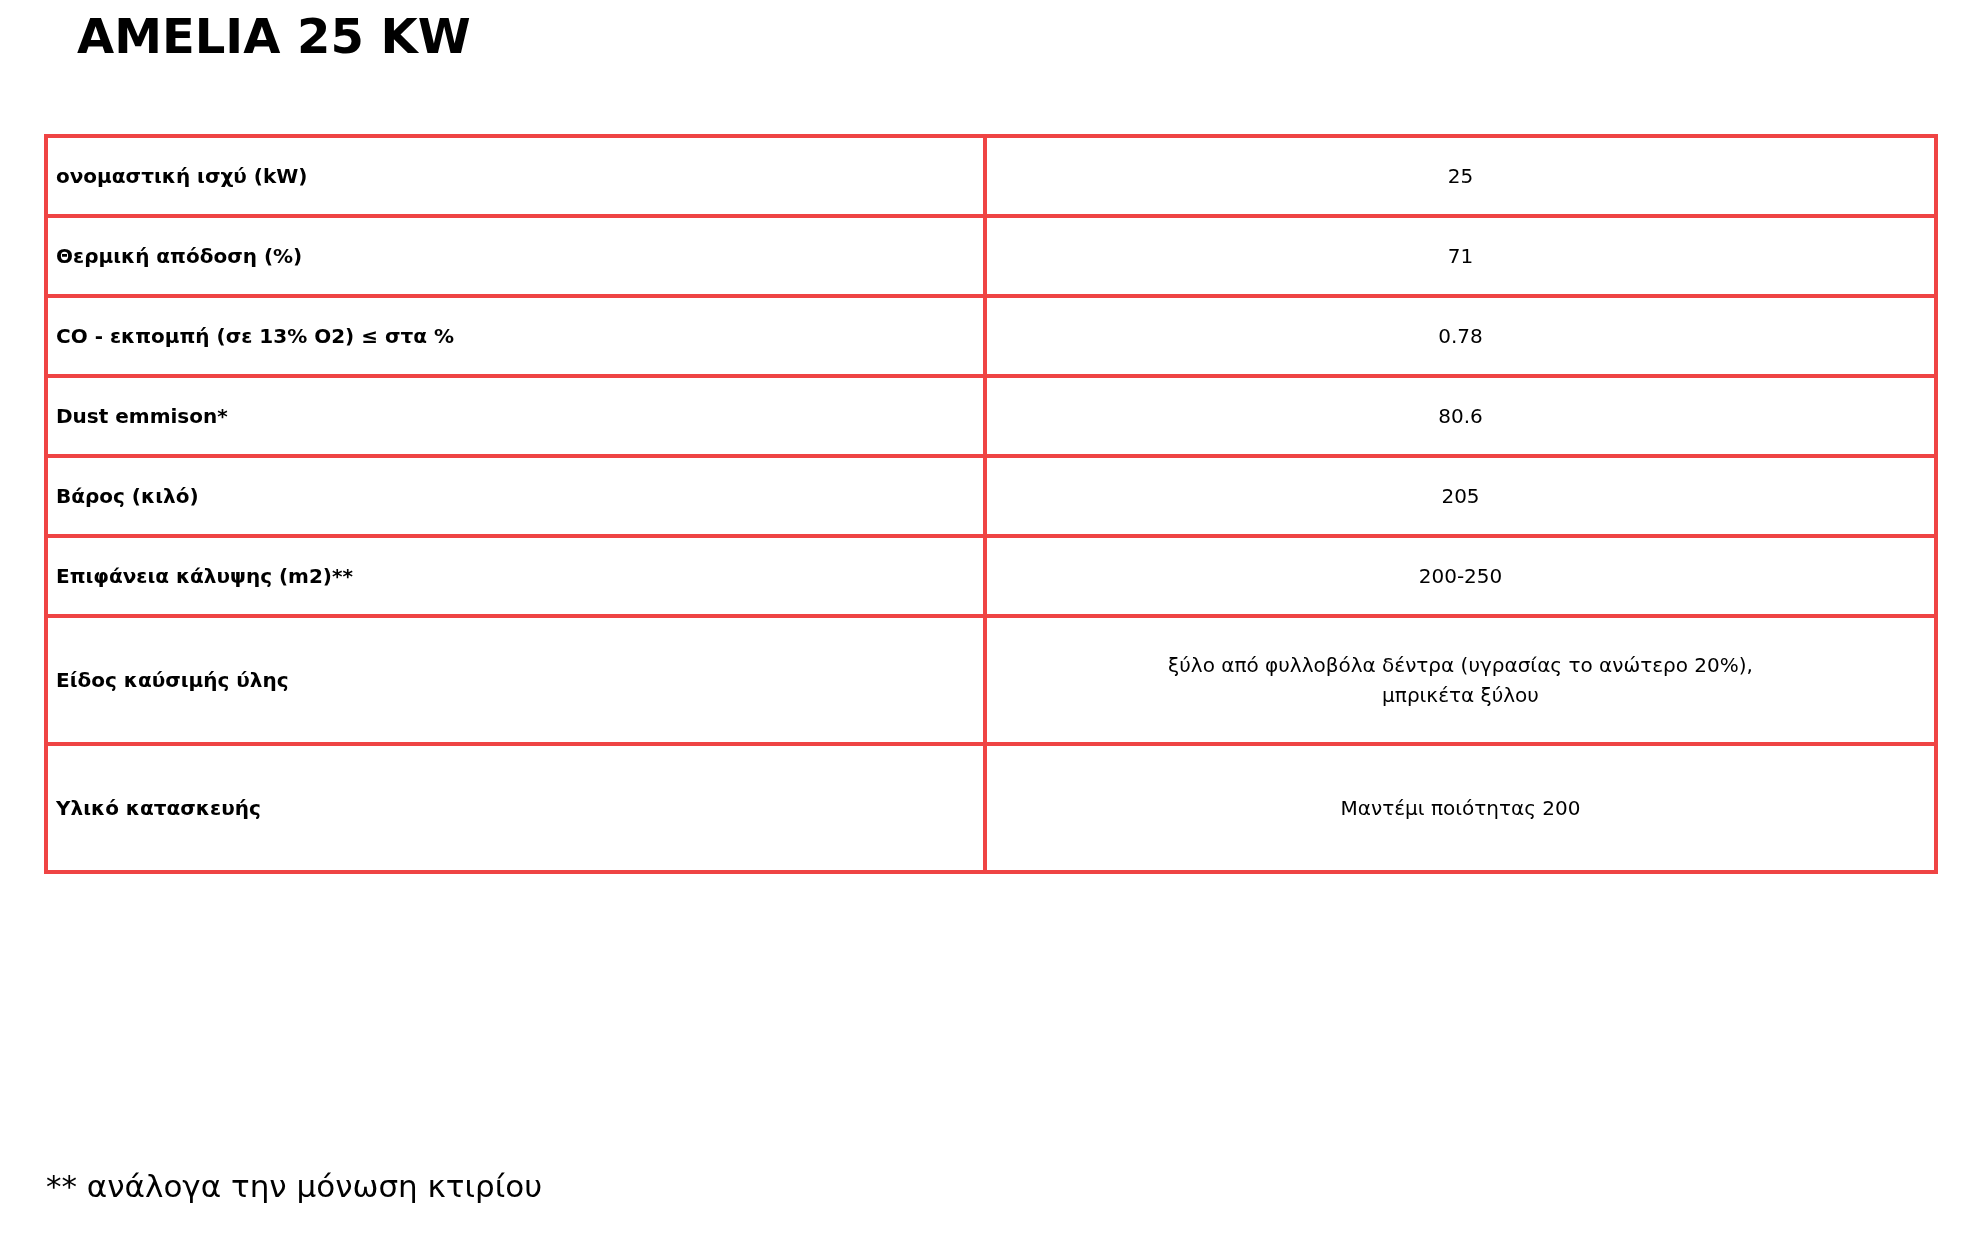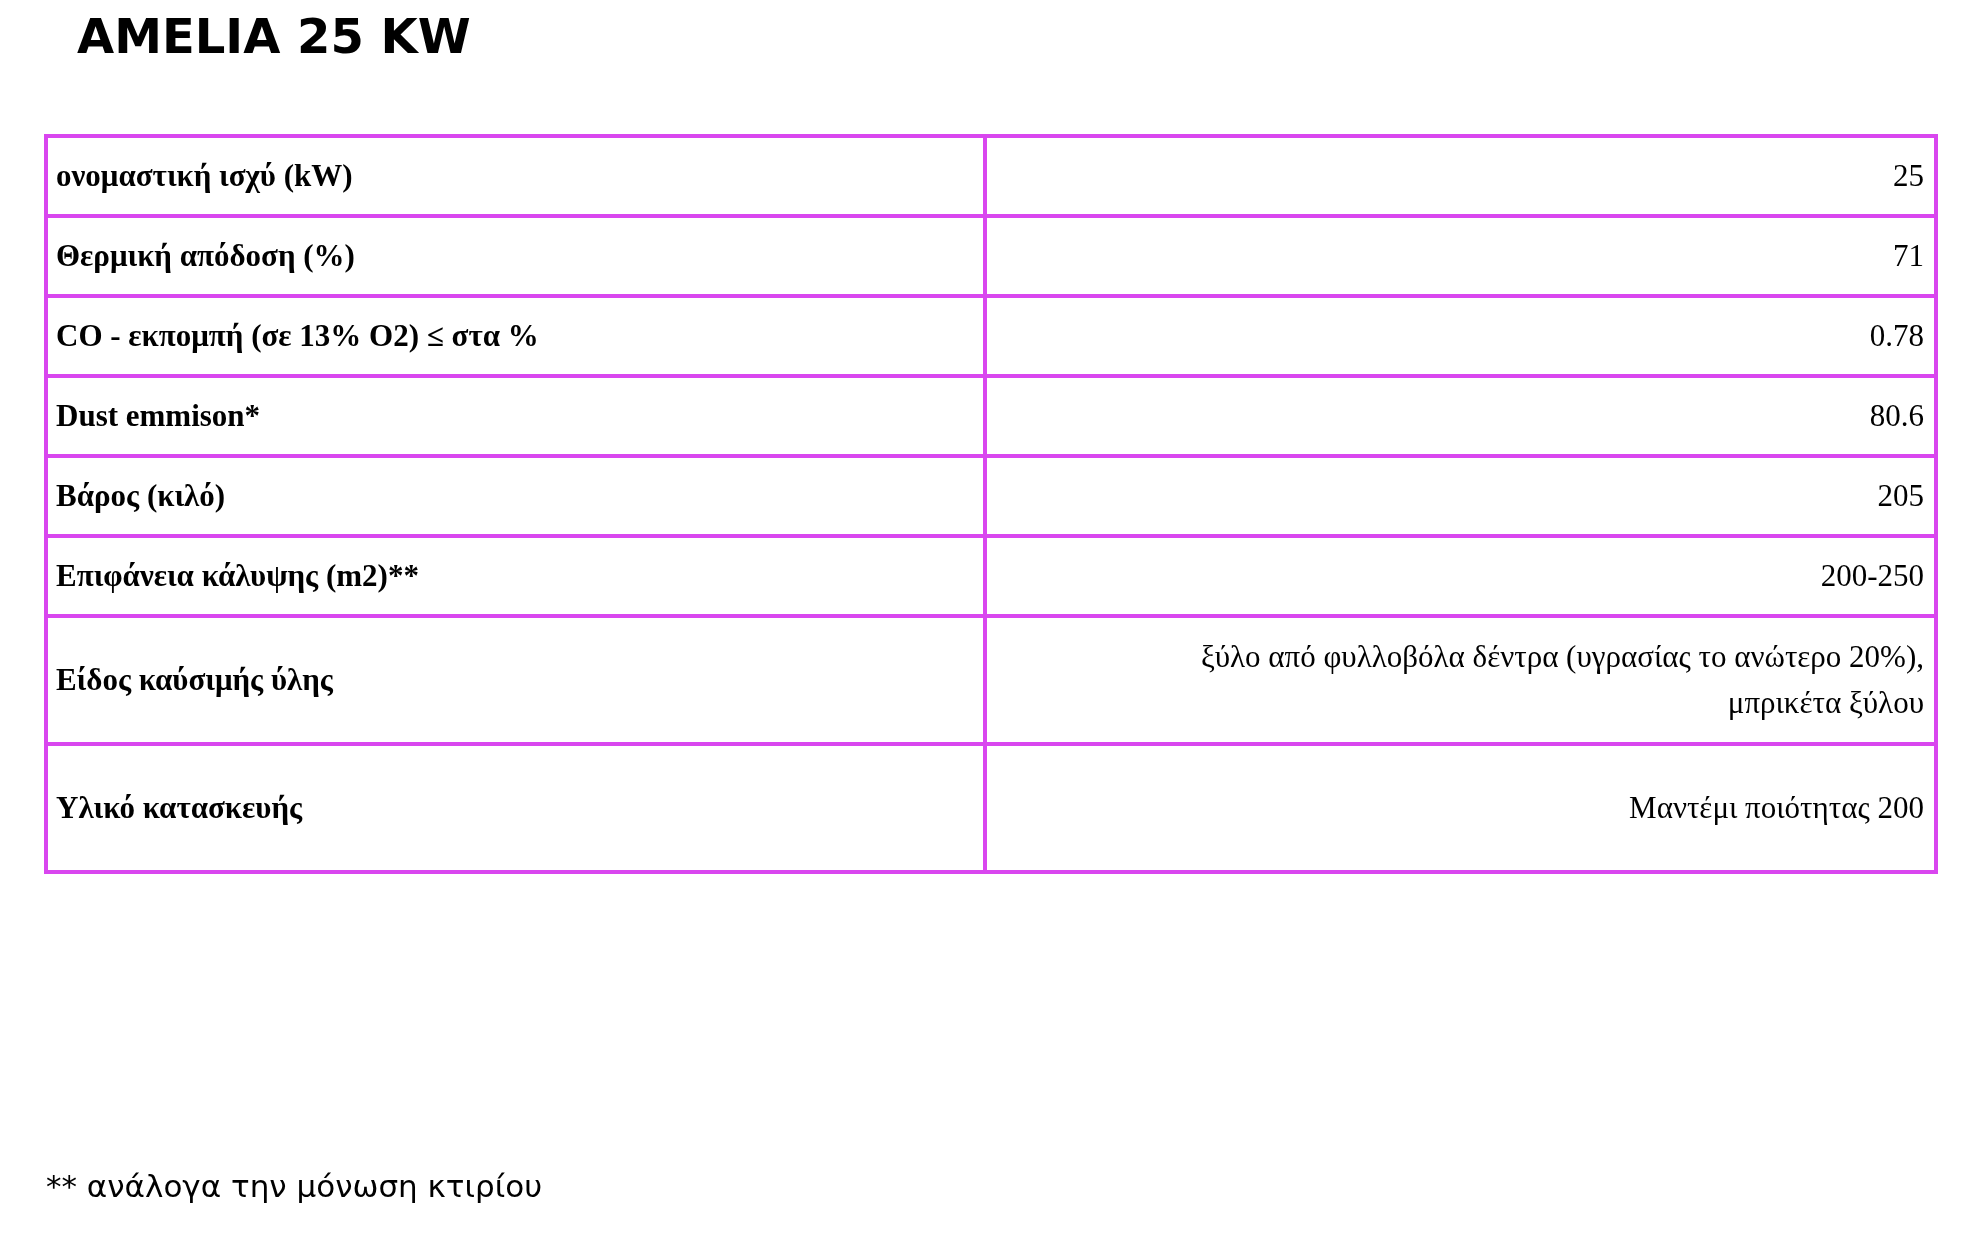--- a/index.html
+++ b/index.html
@@ -28,35 +28,34 @@
     top: 134px;
     width: 1890px;
     border-collapse: collapse;
     table-layout: fixed;
   }
   table.spec col.c-label { width: 939px; }
   table.spec col.c-value { width: 951px; }
   table.spec tr { height: 80px; }
   table.spec tr.tall { height: 128px; }
   table.spec td {
-    border: 4px solid #d946ef;
-    font-size: 31px;
+    border: 4px solid #ef4444;
+    font-size: 20px;
     vertical-align: middle;
     overflow: hidden;
-    font-family: Liberation Serif, serif;
   }
   td.label-cell {
     font-weight: bold;
     text-align: left;
     padding: 0 12px 0 8px;
     white-space: nowrap;
   }
   td.value-cell {
     font-weight: normal;
-    text-align: right;
+    text-align: center;
     padding: 0 10px;
     white-space: pre-line;
     line-height: 1.5;
   }
   .footnotes {
     position: absolute;
     left: 46px;
     top: 1163px;
     font-size: 31px;
     line-height: 47px;

